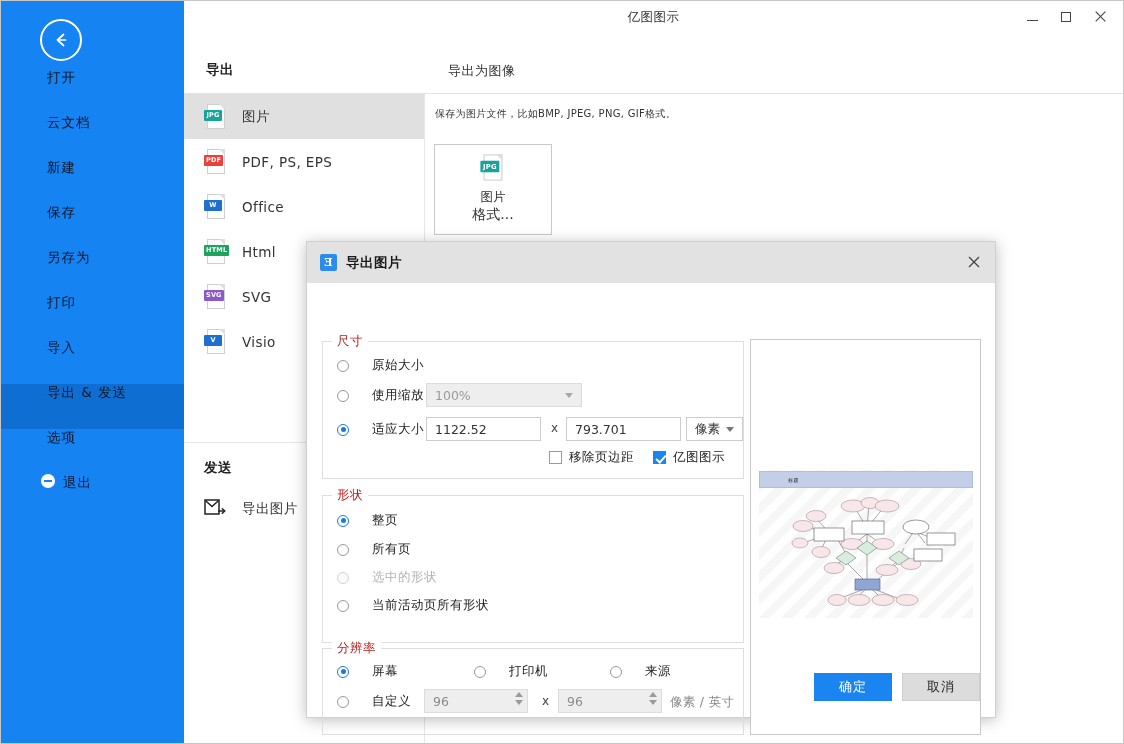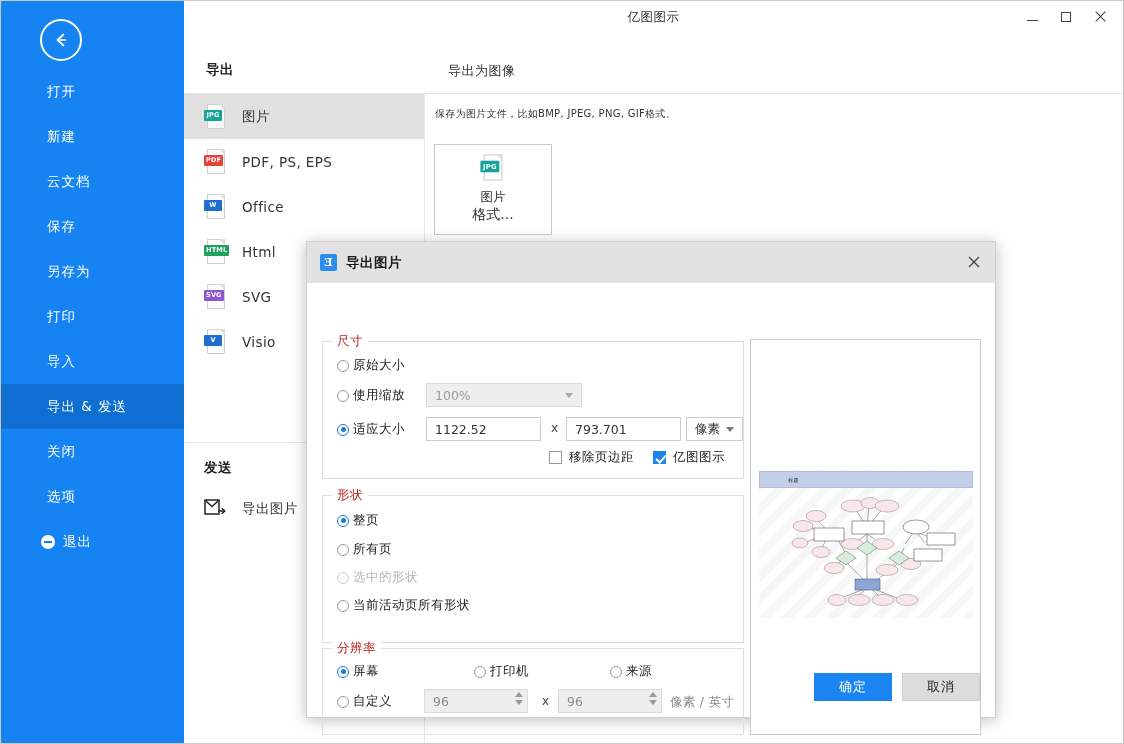--- a/index.html
+++ b/index.html
@@ -75,23 +75,23 @@
   .back-btn {
     position: absolute; left: 39px; top: 18px;
     width: 42px; height: 42px; border-radius: 50%;
     border: 2px solid #ffffff;
     display: flex; align-items: center; justify-content: center;
     cursor: pointer;
   }
   .back-btn svg { display: block; }
   .side-list { position: absolute; top: 68px; left: 0; right: 0; }
   .side-item {
-    height: 45px; display: flex; align-items: center;
+    height: 45px; display: flex; align-items: flex-start;
     padding-left: 46px;
-    color: #ffffff; font-size: 13.5px; letter-spacing: 1px;
+    color: #0f172a; font-size: 13.5px; letter-spacing: 1px;
     cursor: pointer;
   }
   .side-item.active { background: #0e6ed1; }
   .side-item.exit { padding-left: 40px; gap: 8px; }
   .exit-icon {
     width: 14px; height: 14px; border-radius: 50%;
     background: #ffffff; position: relative; flex: none;
   }
   .exit-icon::after {
     content: ""; position: absolute; left: 3px; top: 6px;
@@ -226,21 +226,21 @@
     position: absolute; top: -9px; left: 9px;
     background: #fff; padding: 0 5px;
     font-size: 12.5px; color: #b91c1c; letter-spacing: .5px;
   }
   .fs-size  { left: 15px; top: 58px;  width: 422px; height: 138px; }
   .fs-shape { left: 15px; top: 212px; width: 422px; height: 148px; }
   .fs-res   { left: 15px; top: 365px; width: 422px; height: 87px; }
 
   
   .radio {
-    display: inline-flex; align-items: center; gap: 4px;
+    display: inline-flex; align-items: center; gap: 23px;
     font-size: 12.5px; color: #222; cursor: pointer; letter-spacing: .5px;
   }
   .radio.disabled { color: #b3b3b3; cursor: default; }
   .rdot {
     width: 12px; height: 12px; border-radius: 50%;
     border: 1px solid #9a9a9a; background: #fff; flex: none;
     position: relative;
   }
   .radio.checked .rdot { border-color: #1a7ae0; }
   .radio.checked .rdot::after {
@@ -352,42 +352,39 @@
       <svg width="20" height="20" viewBox="0 0 20 20" aria-hidden="true">
         <path d="M12.5 4.5 L6.5 10 L12.5 15.5" fill="none" stroke="#ffffff" stroke-width="1.7" stroke-linecap="round" stroke-linejoin="round"></path>
         <line x1="6.8" y1="10" x2="14.5" y2="10" stroke="#ffffff" stroke-width="1.7" stroke-linecap="round"></line>
       </svg>
     </div>
     <div class="side-list">
       <div class="side-item">
           <span>打开</span>
         </div>
       <div class="side-item">
+          <span>云文档</span>
+        </div>
+      <div class="side-item">
           <span>新建</span>
-        </div>
-      <div class="side-item">
-          <span>云文档</span>
         </div>
       <div class="side-item">
           <span>保存</span>
         </div>
       <div class="side-item">
           <span>另存为</span>
         </div>
       <div class="side-item">
           <span>打印</span>
         </div>
       <div class="side-item">
           <span>导入</span>
         </div>
       <div class="side-item active">
           <span>导出 &amp; 发送</span>
-        </div>
-      <div class="side-item">
-          <span>关闭</span>
         </div>
       <div class="side-item">
           <span>选项</span>
         </div>
       <div class="side-item exit">
         <span class="exit-icon"></span>
         <span>退出</span>
       </div>
     </div>
   </div>

